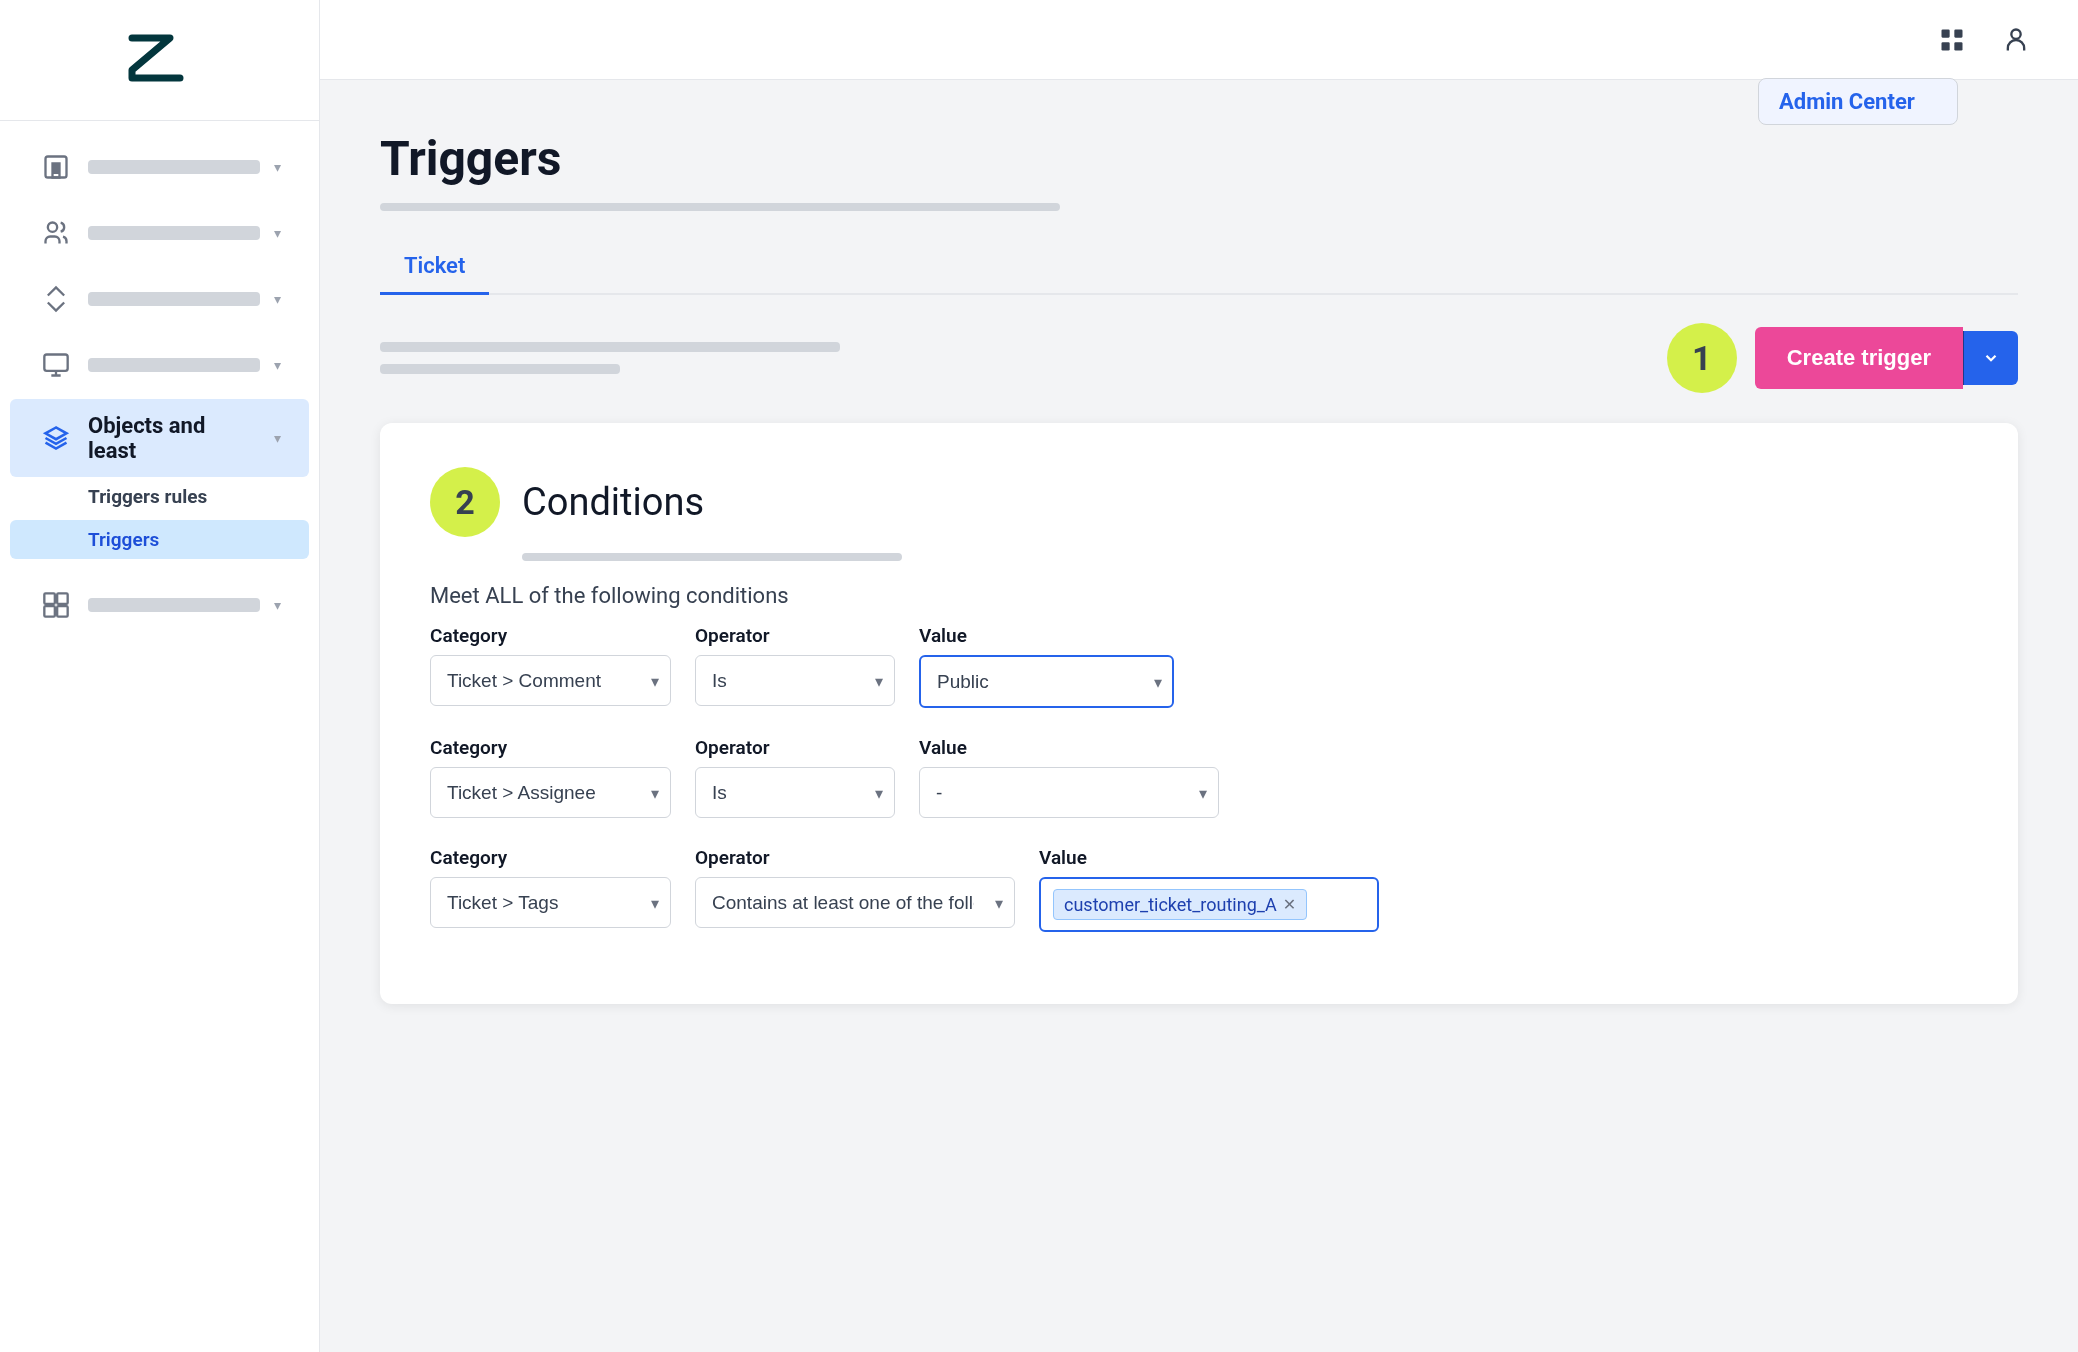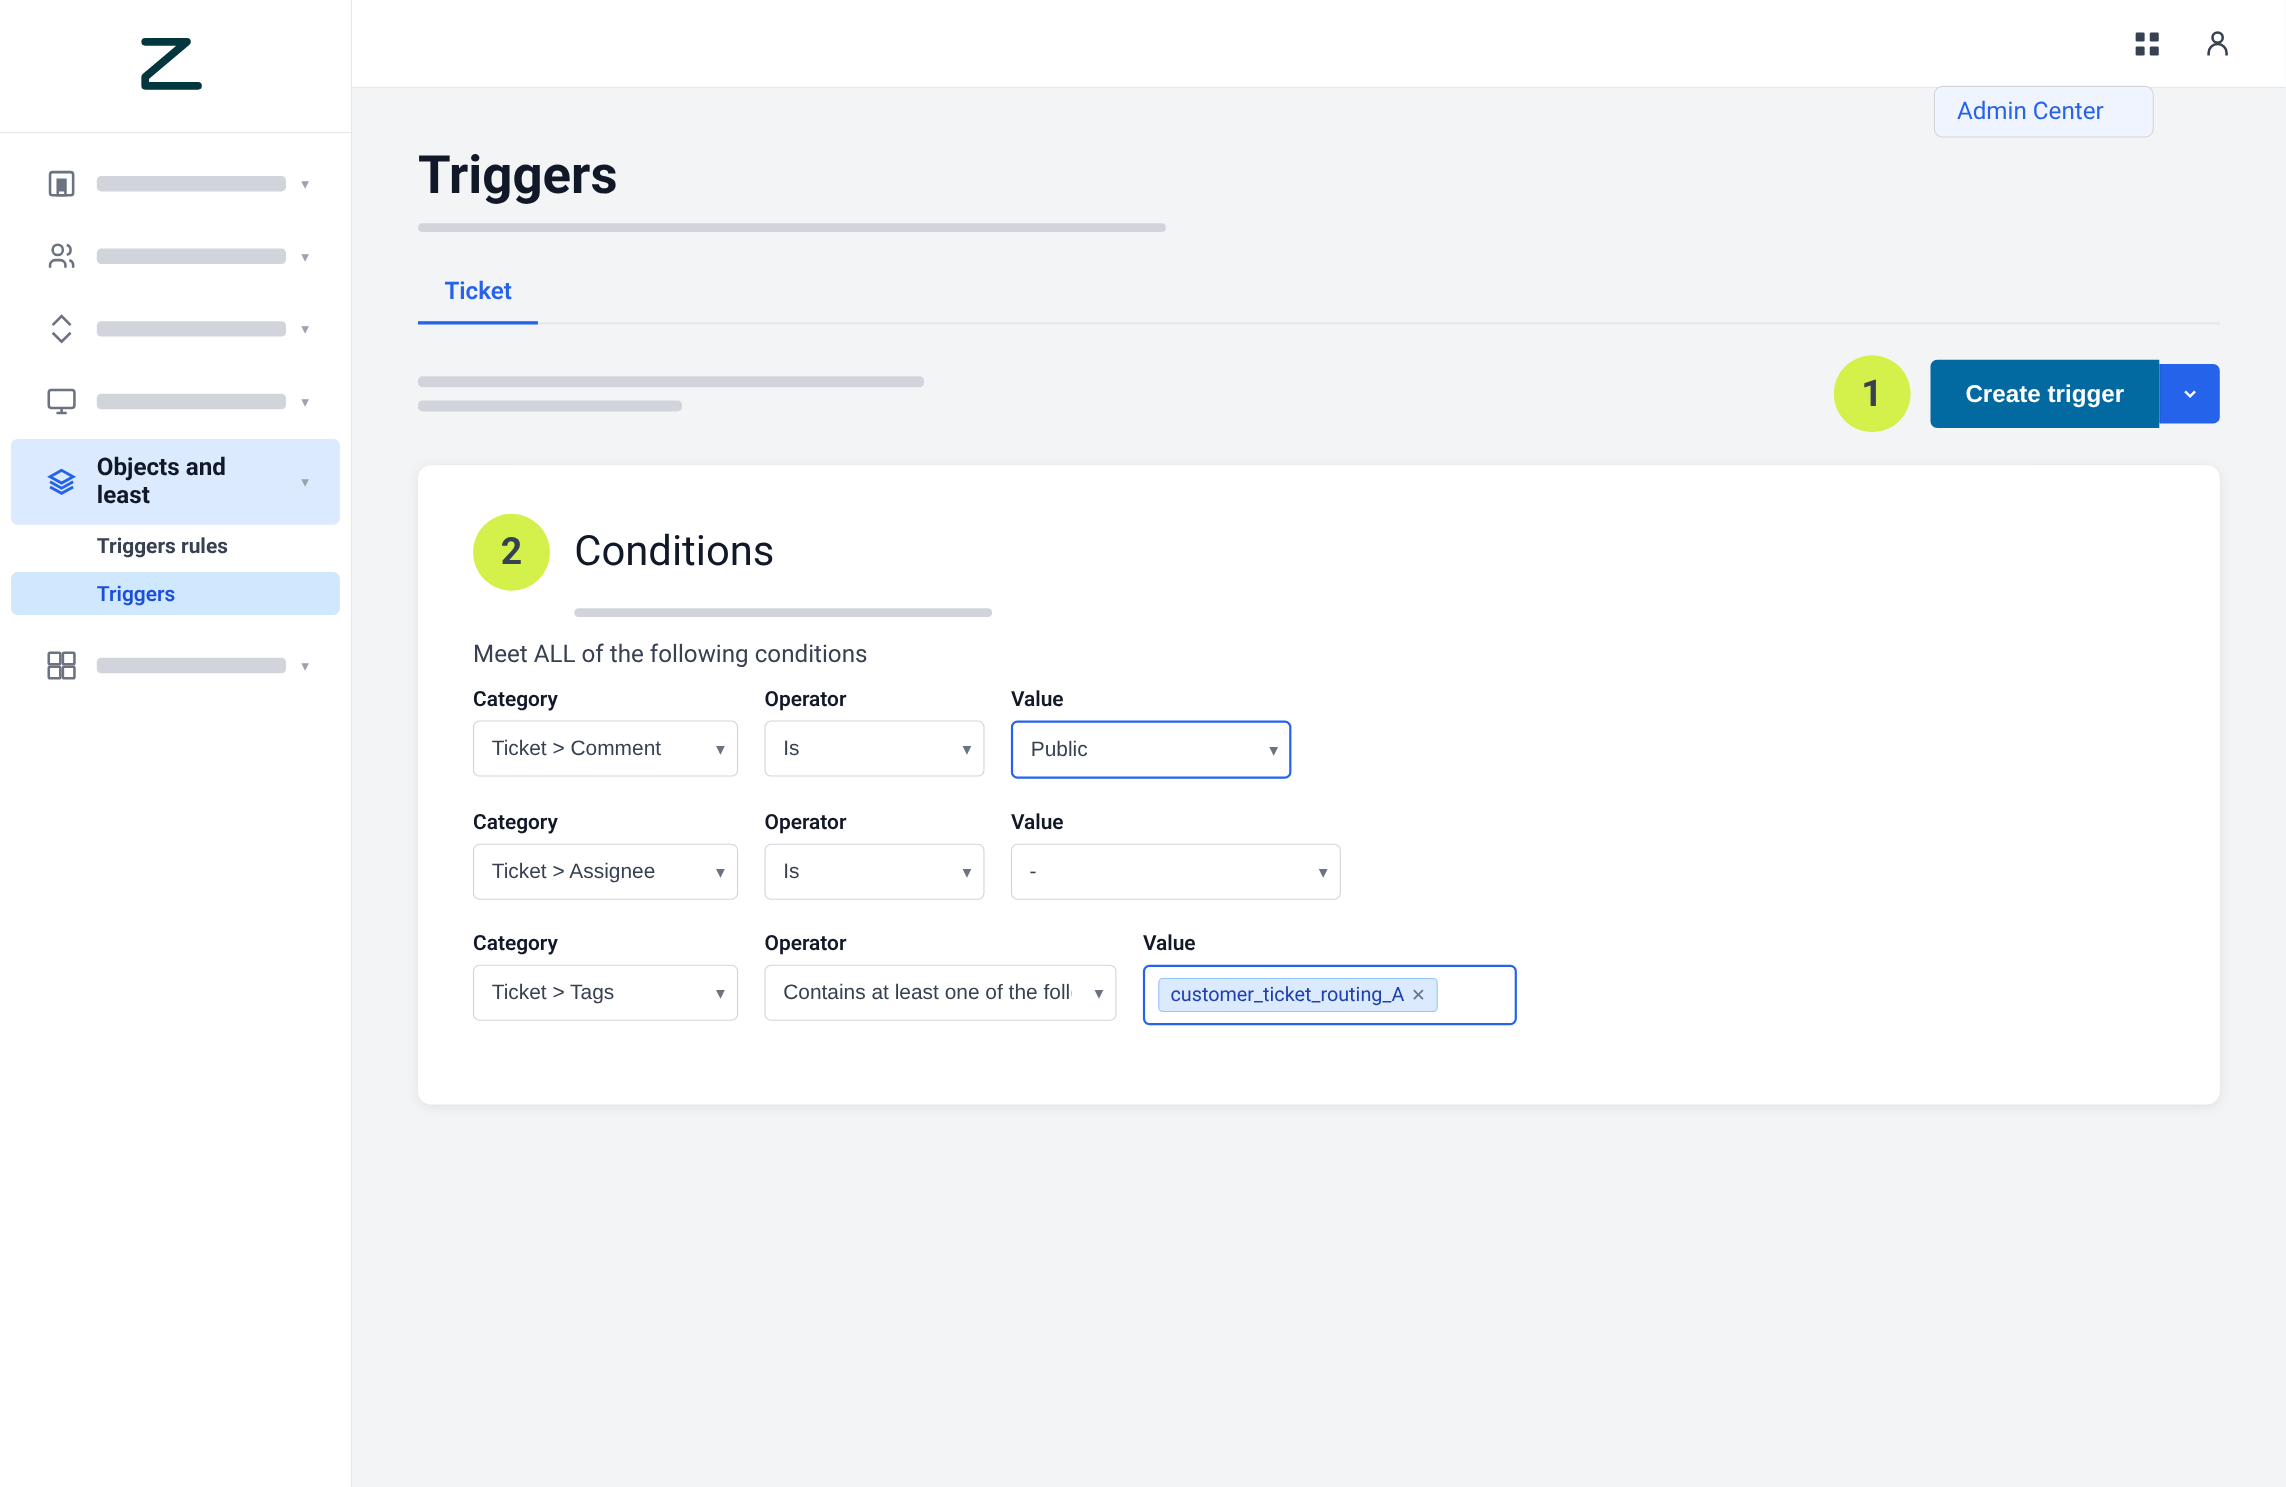--- a/index.html
+++ b/index.html
@@ -149,21 +149,21 @@
       border: 1px solid #d1d5db;
       border-radius: 8px;
       padding: 10px 20px;
       z-index: 100;
       min-width: 200px;
     }
     .admin-dropdown a {
       color: #2563eb;
       font-size: 22px;
       text-decoration: none;
-      font-weight: 400;
+      font-weight: 700;
     }
 
     
     .page-body {
       padding: 50px 60px 40px 60px;
       flex: 1;
     }
 
     .page-title {
       font-size: 48px;
@@ -224,21 +224,21 @@
       background: #d1d5db;
       border-radius: 4px;
       width: 240px;
     }
     .toolbar-right {
       display: flex;
       align-items: center;
       gap: 0;
     }
     .create-trigger-btn {
-      background: #0369a1;
+      background: #ec4899;
       color: #fff;
       border: none;
       padding: 18px 32px;
       font-size: 22px;
       font-weight: 600;
       cursor: pointer;
       border-radius: 6px 0 0 6px;
     }
     .create-trigger-chevron {
       background: #2563eb;

